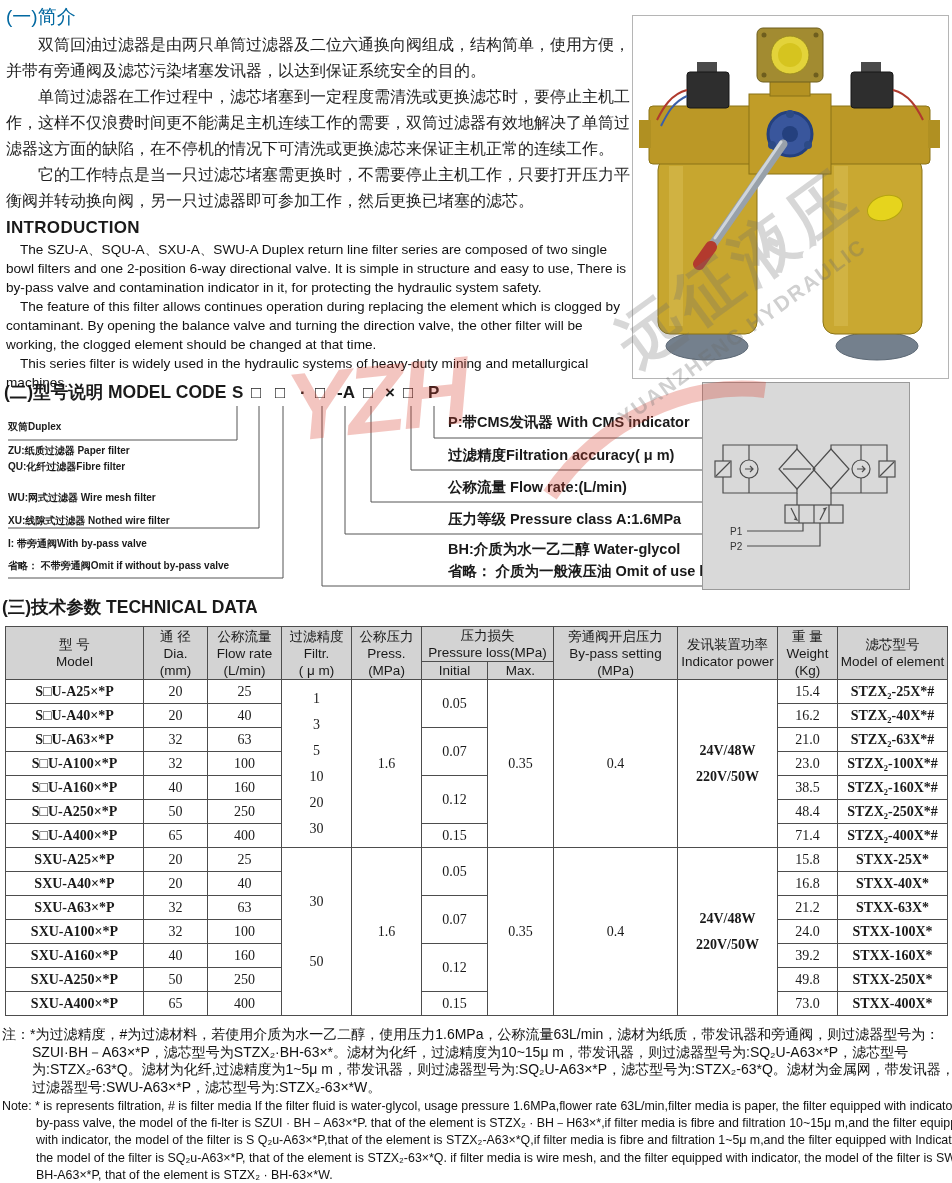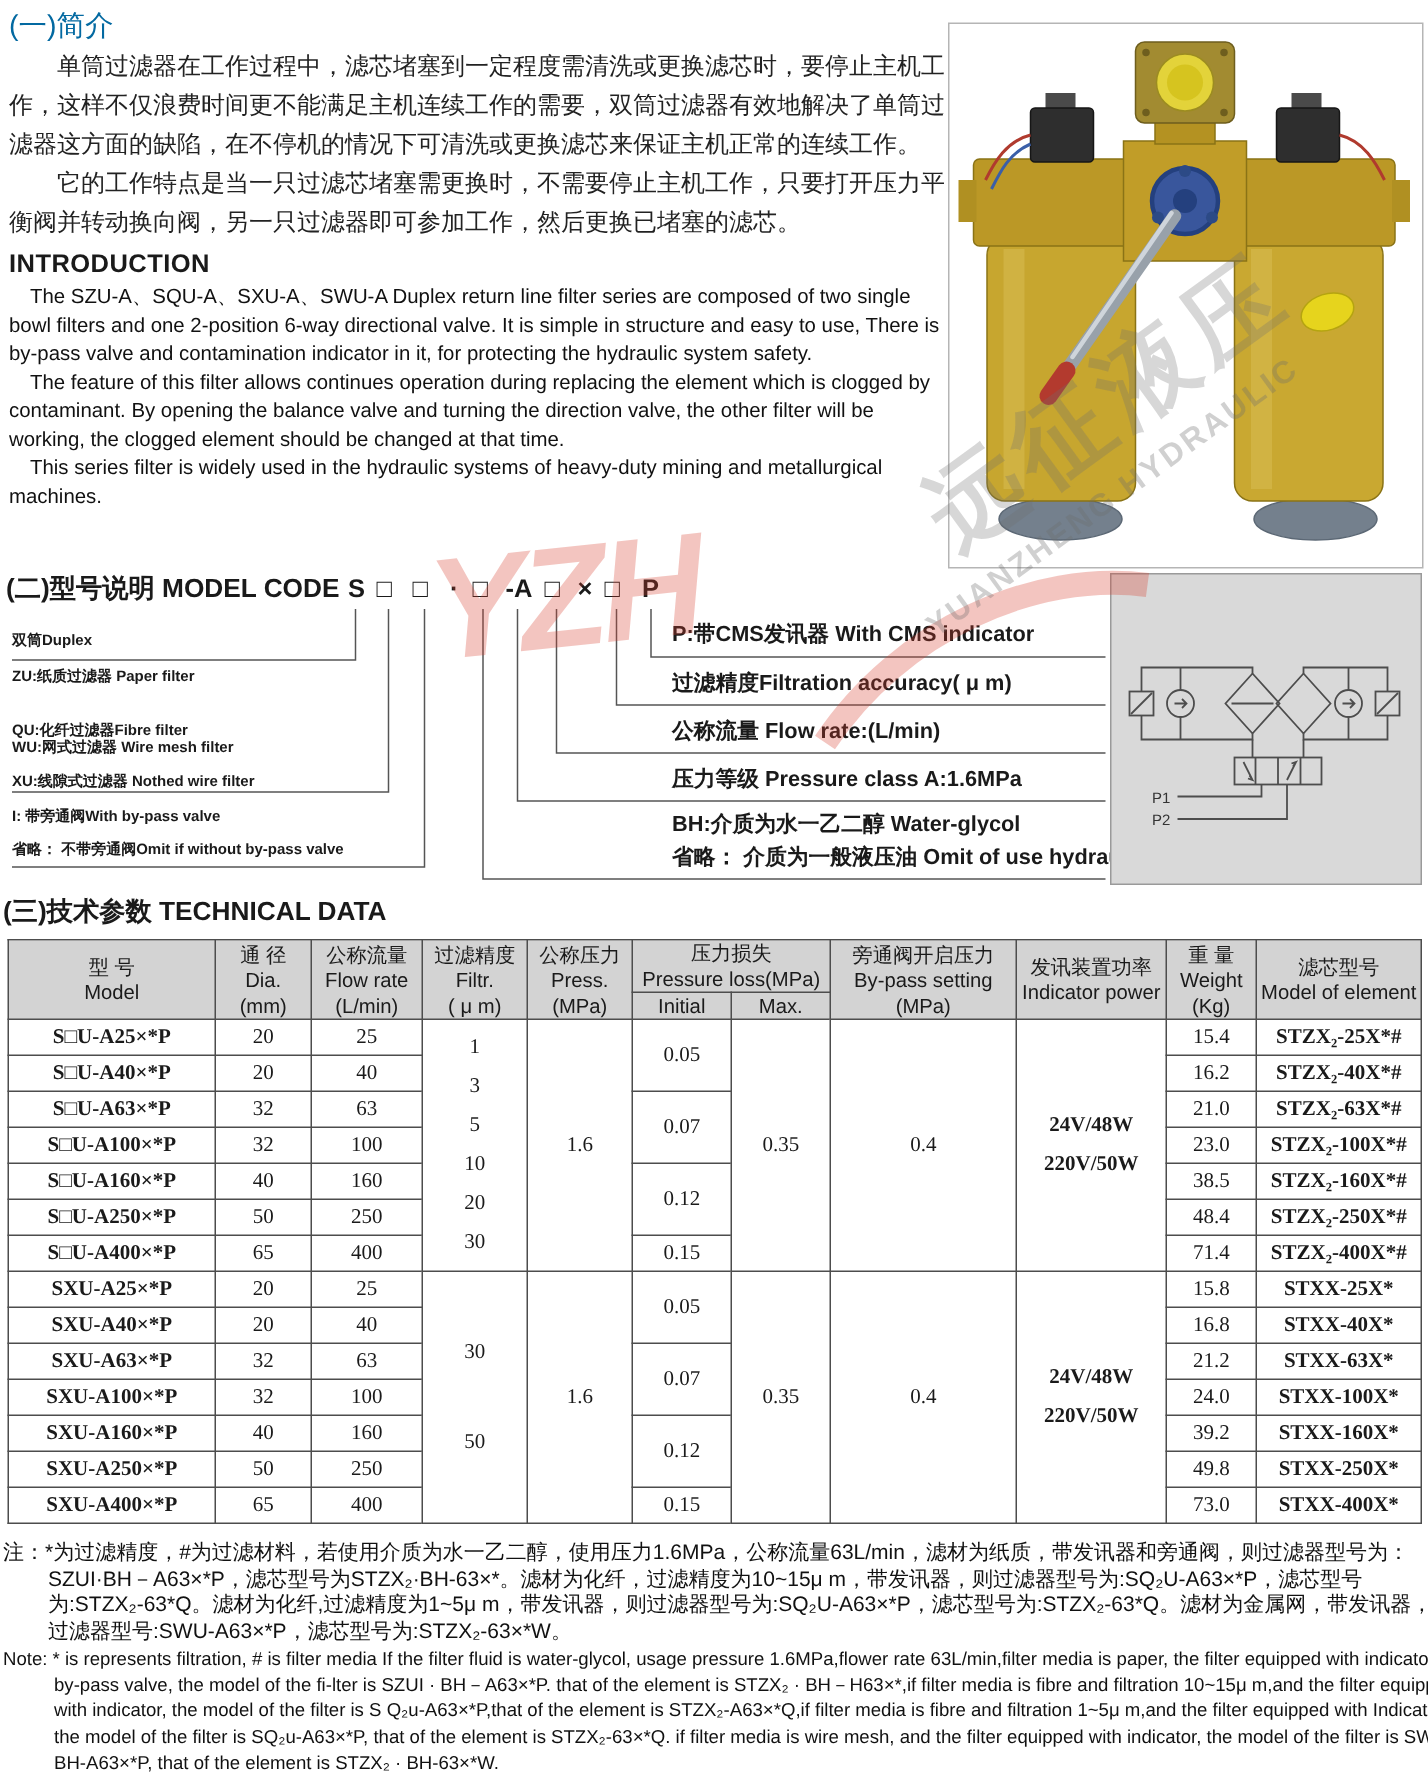--- a/index.html
+++ b/index.html
@@ -23,21 +23,21 @@
          transform:rotate(-36deg);letter-spacing:6px;white-space:nowrap;}
   #wm-en{left:592px;top:320px;font-size:21px;font-weight:bold;color:rgba(110,110,110,0.32);
          transform:rotate(-36deg);letter-spacing:2px;white-space:nowrap;}
   
   #mc{left:0;top:378px;width:952px;height:218px;}
   #mc-heading{left:4px;top:2px;font-size:17.5px;font-weight:600;}
   .mc-char{position:absolute;top:5px;font-size:17px;font-weight:600;}
   .mc-label-l{position:absolute;left:8px;font-size:10px;font-weight:600;white-space:nowrap;}
   .mc-label-r{position:absolute;left:448px;font-size:14.5px;font-weight:600;white-space:nowrap;}
   
-  #schematic-box{left:740px;top:382px;width:206px;height:206px;background:#d9d9d9;border:1px solid #9a9a9a;}
+  #schematic-box{left:702px;top:382px;width:206px;height:206px;background:#d9d9d9;border:1px solid #9a9a9a;}
   
   #tech-heading{left:2px;top:595px;font-size:17.5px;font-weight:600;}
   #tech-table{left:5px;top:626px;border-collapse:collapse;table-layout:fixed;width:942px;}
   #tech-table th,#tech-table td{border:1px solid #4d4d4d;text-align:center;vertical-align:middle;
       padding:0;overflow:hidden;}
   #tech-table th{background:#d3d3d3;font-size:13.5px;font-weight:normal;line-height:17px;}
   #tech-table td{font-family:"Liberation Serif","DejaVu Serif",serif;font-size:14px;height:23px;}
   td.model-cell,td.elem-cell{font-family:"Liberation Sans","DejaVu Sans",sans-serif;
       font-weight:bold;font-size:12.8px;}
   td.model-cell{text-align:left;padding-left:16px;}
@@ -48,20 +48,21 @@
   #note-cn{left:2px;top:1026px;width:948px;font-size:14px;line-height:17.6px;
            padding-left:30px;text-indent:-30px;color:#111;}
   #note-en{left:2px;top:1098px;width:948px;font-size:12.4px;line-height:17.2px;
            padding-left:34px;text-indent:-34px;color:#111;}
 </style>
 </head>
 <body>
 
 <div id="intro-col" class="abs">
   <div class="h-cn">(一)简介</div>
+  <p class="p-cn">双筒回油过滤器是由两只单筒过滤器及二位六通换向阀组成，结构简单，使用方便，并带有旁通阀及滤芯污染堵塞发讯器，以达到保证系统安全的目的。</p>
   <p class="p-cn">单筒过滤器在工作过程中，滤芯堵塞到一定程度需清洗或更换滤芯时，要停止主机工作，这样不仅浪费时间更不能满足主机连续工作的需要，双筒过滤器有效地解决了单筒过滤器这方面的缺陷，在不停机的情况下可清洗或更换滤芯来保证主机正常的连续工作。</p>
   <p class="p-cn">它的工作特点是当一只过滤芯堵塞需更换时，不需要停止主机工作，只要打开压力平衡阀并转动换向阀，另一只过滤器即可参加工作，然后更换已堵塞的滤芯。</p>
   <div class="h-en">INTRODUCTION</div>
   <p class="p-en">The SZU-A、SQU-A、SXU-A、SWU-A Duplex return line filter series are composed of two single bowl filters and one 2-position 6-way directional valve. It is simple in structure and easy to use, There is by-pass valve and contamination indicator in it, for protecting the hydraulic system safety.</p>
   <p class="p-en">The feature of this filter allows continues operation during replacing the element which is clogged by contaminant. By opening the balance valve and turning the direction valve, the other filter will be working, the clogged element should be changed at that time.</p>
   <p class="p-en">This series filter is widely used in the hydraulic systems of heavy-duty mining and metallurgical machines.</p>
 </div>
 
 <div id="photo-box" class="abs">
   <svg width="313" height="360" viewBox="0 0 313 360">
@@ -143,21 +144,21 @@
       <path d="M322,28 V208 H737"></path>
       <path d="M345,28 V156 H737"></path>
       <path d="M371,28 V124 H737"></path>
       <path d="M411,28 V92 H737"></path>
       <path d="M434,28 V60 H737"></path>
     </g>
   </svg>
 
   <span class="mc-label-l" style="top:42px">双筒Duplex</span>
   <span class="mc-label-l" style="top:66px">ZU:纸质过滤器 Paper filter</span>
-  <span class="mc-label-l" style="top:102px">QU:化纤过滤器Fibre filter</span>
+  <span class="mc-label-l" style="top:82px">QU:化纤过滤器Fibre filter</span>
   <span class="mc-label-l" style="top:113px">WU:网式过滤器 Wire mesh filter</span>
   <span class="mc-label-l" style="top:136px">XU:线隙式过滤器 Nothed wire filter</span>
   <span class="mc-label-l" style="top:159px">I: 带旁通阀With by-pass valve</span>
   <span class="mc-label-l" style="top:181px">省略： 不带旁通阀Omit if without by-pass valve</span>
 
   <span class="mc-label-r" style="top:35px">P:带CMS发讯器 With CMS indicator</span>
   <span class="mc-label-r" style="top:68px">过滤精度Filtration accuracy( μ m)</span>
   <span class="mc-label-r" style="top:100px">公称流量 Flow rate:(L/min)</span>
   <span class="mc-label-r" style="top:132px">压力等级 Pressure class A:1.6MPa</span>
   <span class="mc-label-r" style="top:162px">BH:介质为水一乙二醇 Water-glycol</span>

